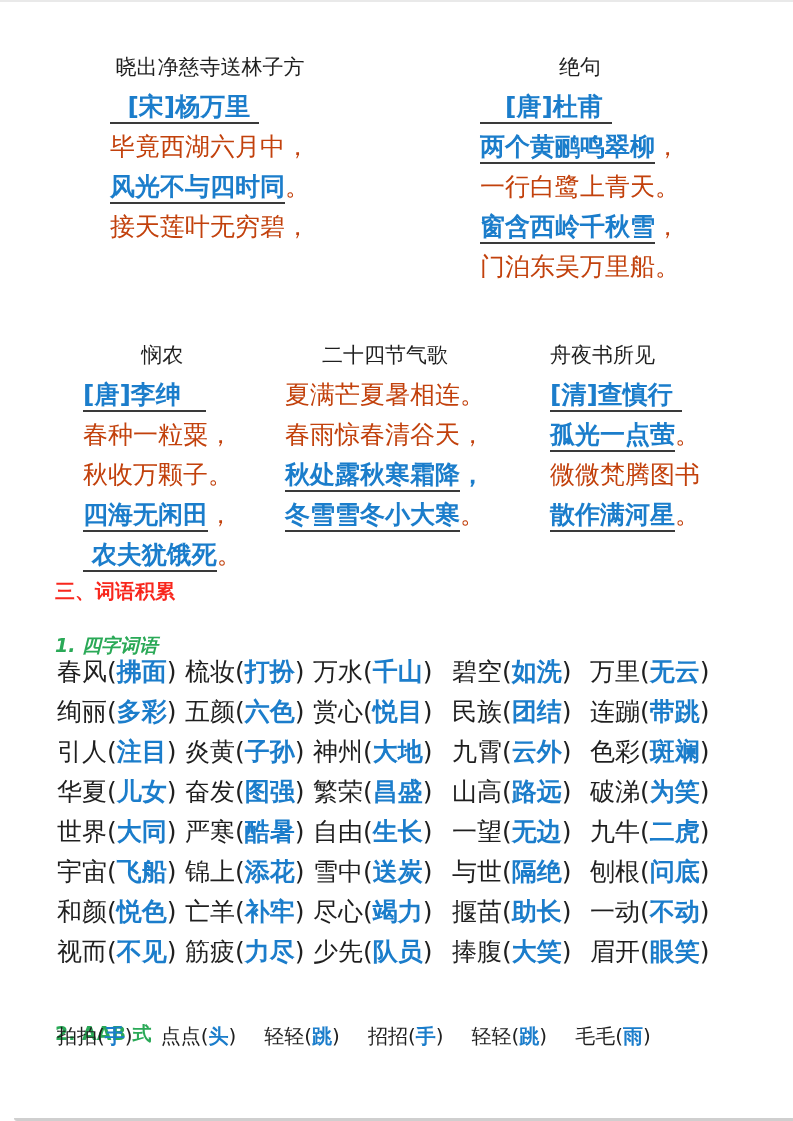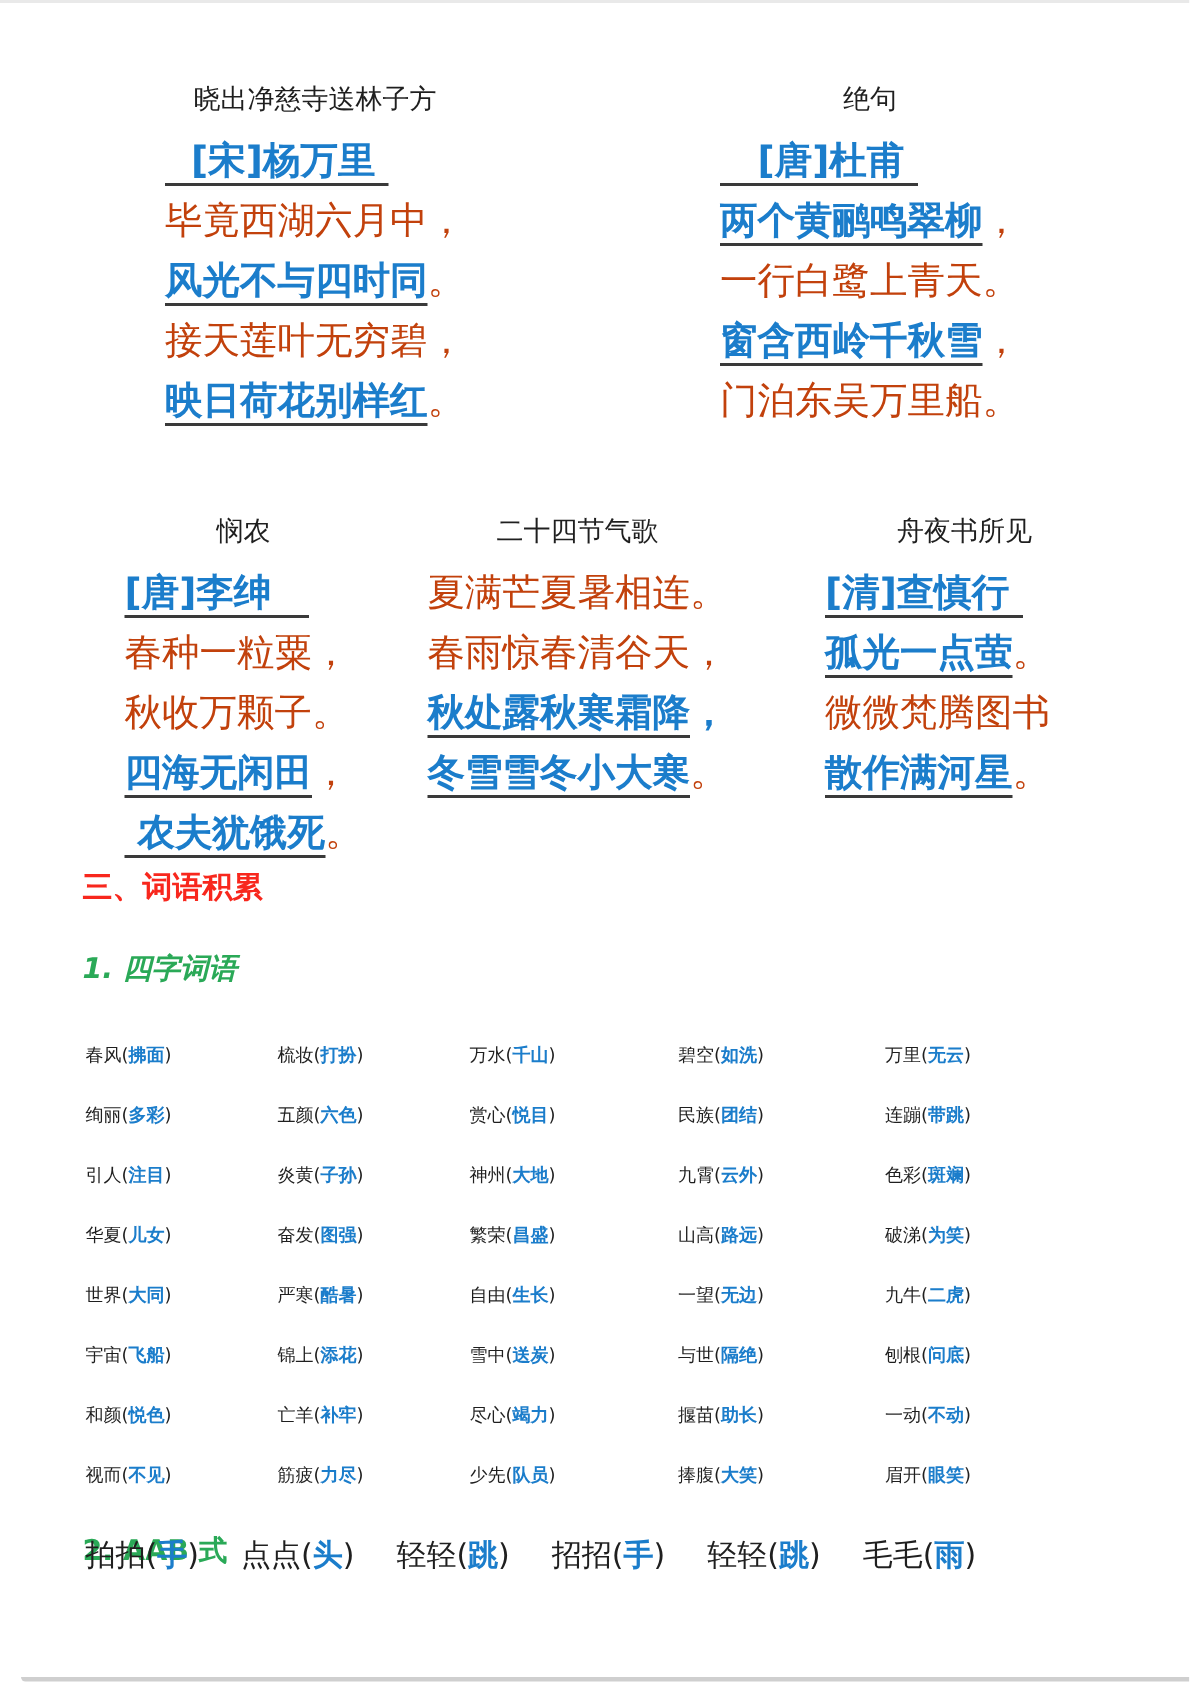--- a/index.html
+++ b/index.html
@@ -11,22 +11,22 @@
     color:#1f1f1f;
     overflow:hidden;
     border-top:2px solid #e9e9e9;
   }
   .page-bottom-edge{
     position:absolute;left:14px;right:0;bottom:2px;height:3px;
     background:#cfcfcf;border-bottom-left-radius:6px;
   }
   
   .poem{position:absolute;}
-  .poem-title{font-size:18px;line-height:40px;text-align:center;white-space:pre;color:#1f1f1f;}
-  .poem-title.left{text-align:left;margin-left:48px;}
+  .poem-title{font-size:21px;line-height:40px;text-align:center;white-space:pre;color:#1f1f1f;}
+  .poem-title.left{text-align:left;}
   .poem-line{font-size:25px;line-height:40px;white-space:pre;}
   .seg-blue{
     color:var(--blue,#1b7dcb);
     font-weight:700;
     border-bottom:2px solid #3a3a3a;
     padding-bottom:1px;
   }
   .seg-black{color:#c2410c;}
   .seg-bluep{color:var(--blue,#1b7dcb);font-weight:700;}
   
@@ -38,25 +38,25 @@
   
   .h-red{
     position:absolute;left:55px;top:576px;margin:0;
     font-size:20px;font-weight:700;color:var(--red,#f8271d);
   }
   .h-green{margin:0;font-size:19px;font-weight:700;color:var(--green,#2aa957);}
   .h-green1{position:absolute;left:55px;top:631px;font-style:italic;}
   .h-green2{position:absolute;left:55px;top:1019px;}
   
   .word-grid{
-    position:absolute;left:57px;top:681px;
+    position:absolute;left:57px;top:650px;
     display:grid;
     grid-template-columns:128px 128px 139px 138px 146px;
     grid-auto-rows:40px;
-    font-size:12px;
+    font-size:25px;
   }
   .word-item{white-space:nowrap;line-height:40px;}
   .word-base{color:#1f1f1f;}
   .word-paren{color:#1f1f1f;}
   .word-blank{color:var(--blue,#1b7dcb);font-weight:700;}
   .aab-row{
     position:absolute;left:57px;top:1014px;
     display:flex;gap:28px;
     font-size:20px;line-height:40px;
   }
@@ -65,21 +65,20 @@
 <body>
 
 <div class="page">
   <div id="poems-row1">
       <div class="poem p-r1-0">
         <div class="poem-title">晓出净慈寺送林子方</div>
         <div class="poem-line"><span class="seg-blue">  [宋]杨万里 </span></div>
         <div class="poem-line"><span class="seg-black">毕竟西湖六月中，</span></div>
         <div class="poem-line"><span class="seg-blue">风光不与四时同</span><span class="seg-black">。</span></div>
         <div class="poem-line"><span class="seg-black">接天莲叶无穷碧，</span></div>
-        <div class="poem-line"><span class="seg-blue">映日荷花别样红</span><span class="seg-black">。</span></div>
       </div>
       <div class="poem p-r1-1">
         <div class="poem-title">绝句</div>
         <div class="poem-line"><span class="seg-blue">　[唐]杜甫 </span></div>
         <div class="poem-line"><span class="seg-blue">两个黄鹂鸣翠柳</span><span class="seg-black">，</span></div>
         <div class="poem-line"><span class="seg-black">一行白鹭上青天。</span></div>
         <div class="poem-line"><span class="seg-blue">窗含西岭千秋雪</span><span class="seg-black">，</span></div>
         <div class="poem-line"><span class="seg-black">门泊东吴万里船。</span></div>
       </div>
     </div>

